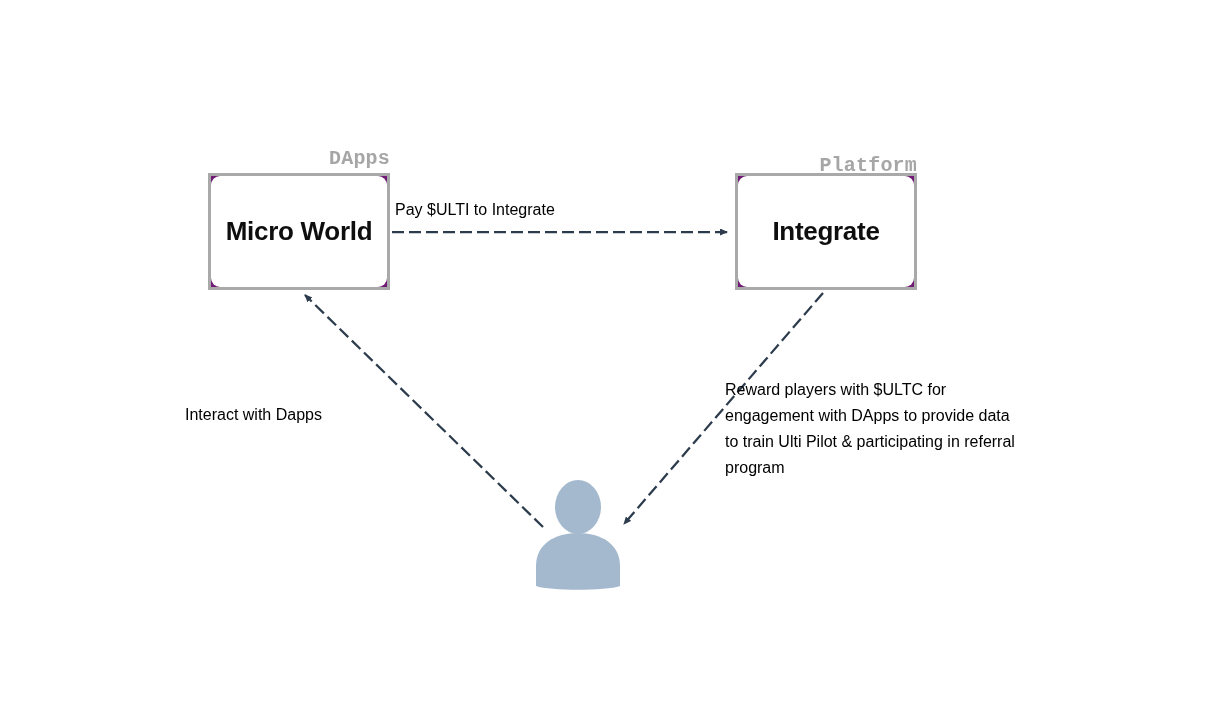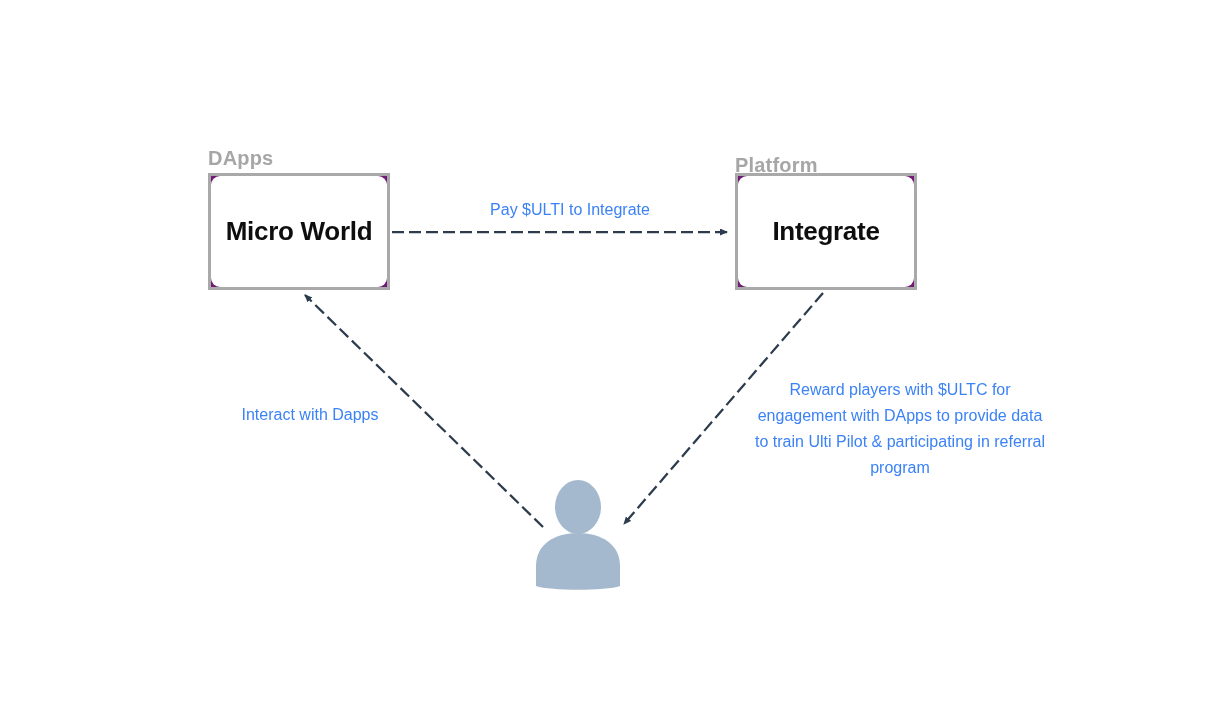--- a/index.html
+++ b/index.html
@@ -23,25 +23,26 @@
   }
   .dashed-line {
     stroke: #2d3c4d;
     stroke-width: 2.25;
     stroke-dasharray: 12 5;
     fill: none;
   }
   .group-label {
     position: absolute;
     width: 182px;
-    text-align: left;
+    text-align: right;
     font-size: 20px;
     font-weight: 700;
     color: #a6a6a6;
     letter-spacing: 0.2px;
+    font-family: Liberation Mono, monospace;
   }
   .node {
     position: absolute;
     width: 176px;
     height: 111px;
     border: 3px solid #a9a9a9;
     background: #701a75;
   }
   .node-inner {
     position: absolute;
@@ -54,23 +55,23 @@
   }
   .node-title {
     font-size: 26px;
     font-weight: 700;
     color: #0e0e0e;
     letter-spacing: -0.3px;
     white-space: nowrap;
   }
   .edge-label {
     position: absolute;
-    color: #3b82f6;
+    color: #000000;
     font-size: 16px;
-    text-align: center;
+    text-align: left;
   }
   #pay-edge-label {
     left: 395px;
     top: 201px;
     width: 350px;
     white-space: nowrap;
   }
   #interact-edge-label {
     left: 185px;
     top: 406px;

